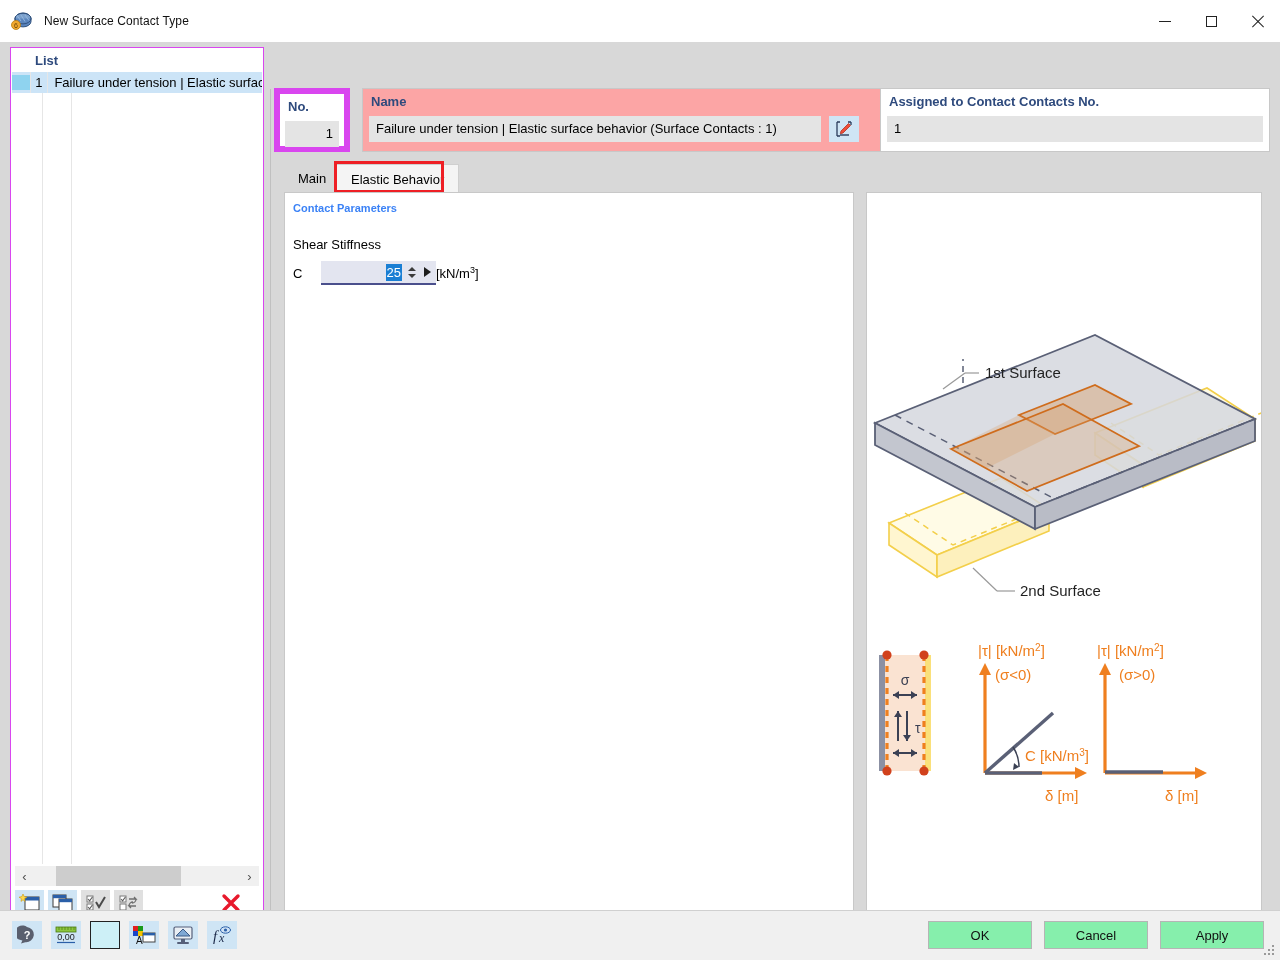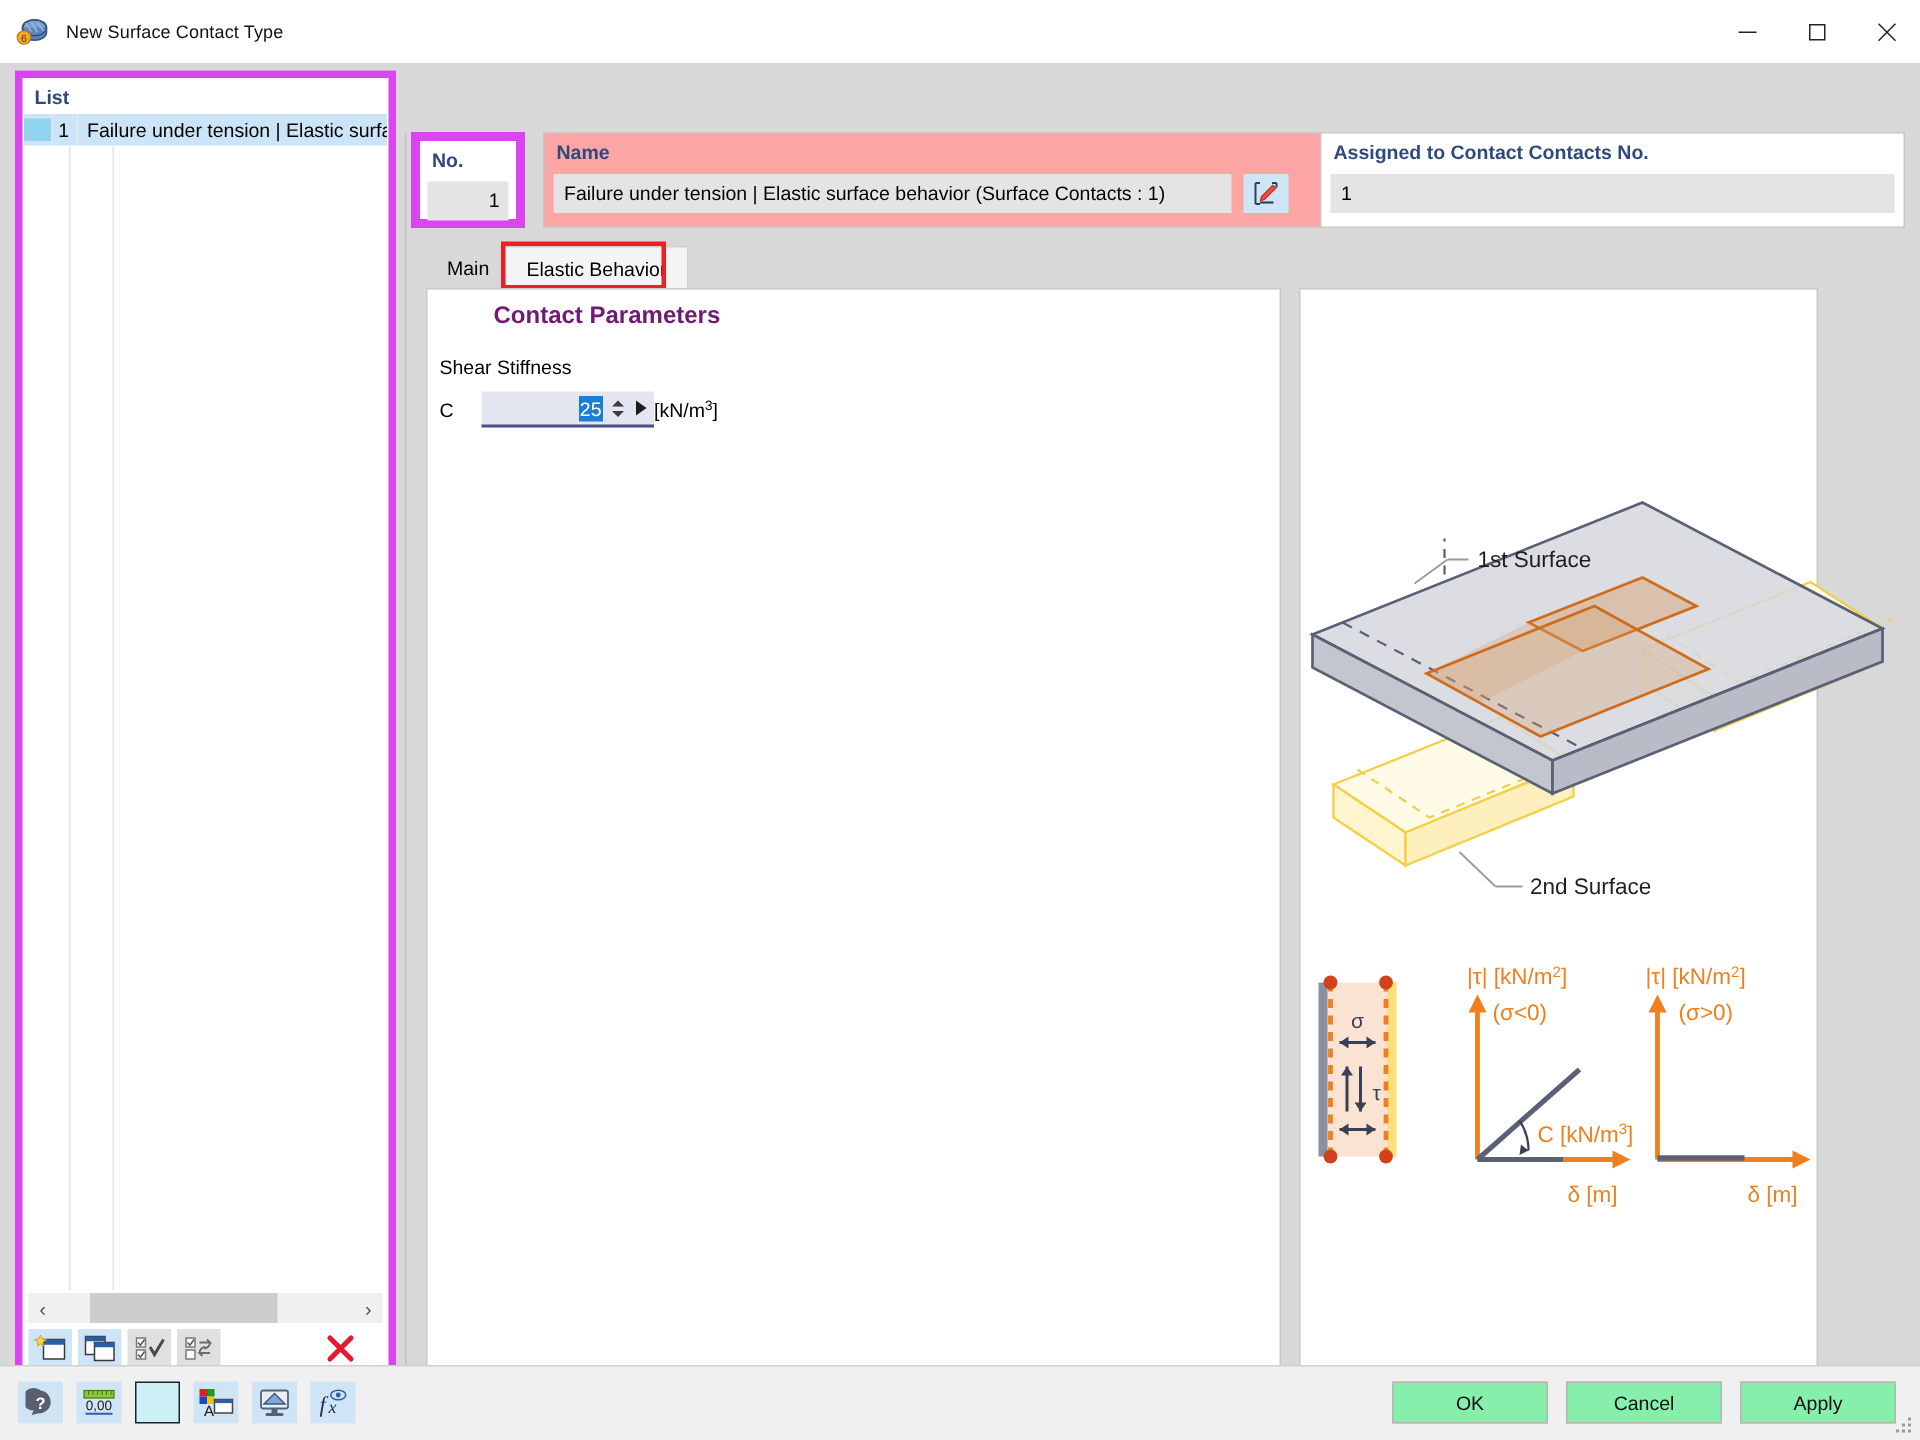--- a/index.html
+++ b/index.html
@@ -56,21 +56,22 @@
     position: absolute; top: 42px; left: 0;
     width: 1280px; height: 868px;
     background: #d8d8d8;
   }
 
   
   .listpanel {
     position: absolute; left: 10px; top: 5px;
     width: 254px; height: 876px;
     background: #ffffff;
-    border: 5px solid #d946ef;
+    border: 1px solid #d946ef;
+    padding-left: 16px;
   }
   .panel-head {
     font-weight: bold; color: #2e4a7d; font-size: 13px;
     padding: 5px 0 4px 8px;
   }
   .listgrid {
     position: absolute; left: 1px; top: 24px; right: 1px; bottom: 58px;
     background: #fff;
     overflow: hidden;
   }
@@ -196,21 +197,21 @@
   }
 
   
   .contentpanel {
     position: absolute; left: 284px; top: 150px;
     width: 570px; height: 740px;
     background: #ffffff; border: 1px solid #c8c8c8;
   }
   .section-title {
     position: absolute; left: 8px; top: 9px;
-    font-weight: bold; font-size: 16px; color: #701a75; margin-left: 36px;
+    font-weight: bold; font-size: 11px; color: #3b82f6;
   }
   .sublabel {
     position: absolute; left: 8px; top: 44px;
     font-size: 13px; color: #000;
   }
   .fieldrow {
     position: absolute; left: 8px; top: 68px;
     display: flex; align-items: center;
   }
   .fieldrow .flabel { width: 28px; font-size: 13px; }
@@ -234,21 +235,21 @@
   .caret-d { width:0; height:0; border-left:4px solid transparent; border-right:4px solid transparent; border-top:4px solid #3c3c3c; }
   .spinwrap .more {
     width: 18px; height: 24px; display: flex; align-items: center; justify-content: center;
   }
   .caret-r { width:0; height:0; border-top:5px solid transparent; border-bottom:5px solid transparent; border-left:7px solid #1d1d1d; }
   .unit { font-size: 13px; }
   .unit sup { font-size: 9px; }
 
   .graphicpanel {
     position: absolute; left: 866px; top: 150px;
-    width: 346px; height: 740px;
+    width: 396px; height: 740px;
     background: #ffffff; border: 1px solid #c8c8c8;
   }
 
   
   .footer {
     position: absolute; left: 0; top: 910px;
     width: 1280px; height: 50px;
     background: #f0f0f0;
     border-top: 1px solid #d0d0d0;
   }

